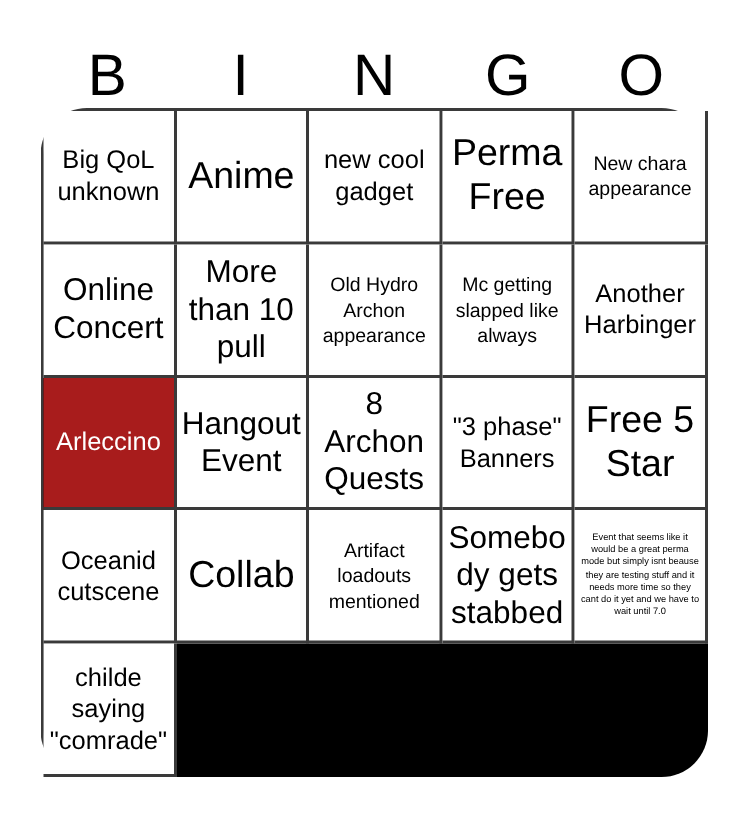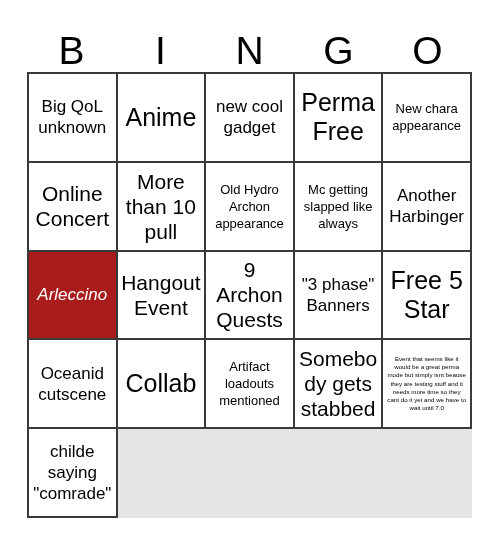--- a/index.html
+++ b/index.html
@@ -46,21 +46,22 @@
     left: 27px;
     top: 72px;
     width: 445px;
     height: 446px;
     display: grid;
     grid-template-columns: repeat(5, 1fr);
     grid-template-rows: repeat(5, 1fr);
     border-top: 2px solid #3a3a3a;
     border-left: 2px solid #3a3a3a;
     box-sizing: border-box;
-    background: #e5e5e5;
+    background: #000000;
+    border-radius: 31px;
   }
 
   .cell {
     border-right: 2px solid #3a3a3a;
     border-bottom: 2px solid #3a3a3a;
     box-sizing: border-box;
     display: flex;
     align-items: center;
     justify-content: center;
     text-align: center;
@@ -82,21 +83,20 @@
   .t-xl  span { font-size: 25px; line-height: 29px; }
   .t-lg  span { font-size: 21px; line-height: 25px; }
   .t-md  span { font-size: 17px; line-height: 21px; }
   .t-sm  span { font-size: 13px; line-height: 17px; }
   .t-tiny span { font-size: 6.2px; line-height: 8.2px; }
 
   
   .cell.marked {
     background: #a81c1c;
     color: #ffffff;
-    font-style: italic;
   }
 </style>
 </head>
 <body>
 
 <div id="card">
 
   <div id="header">
     <div class="hcell">
         <span>B</span>
@@ -146,21 +146,21 @@
       <div class="cell t-md">
         <span>Another Harbinger</span>
       </div>
       <div class="cell t-md marked">
         <span>Arleccino</span>
       </div>
       <div class="cell t-lg">
         <span>Hangout Event</span>
       </div>
       <div class="cell t-lg">
-        <span>9 Archon Quests</span>
+        <span>8 Archon Quests</span>
       </div>
       <div class="cell t-md">
         <span>"3 phase" Banners</span>
       </div>
       <div class="cell t-xl">
         <span>Free 5 Star</span>
       </div>
       <div class="cell t-md">
         <span>Oceanid cutscene</span>
       </div>

